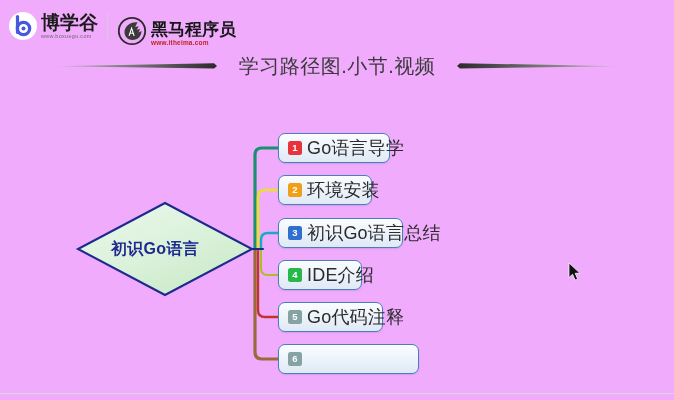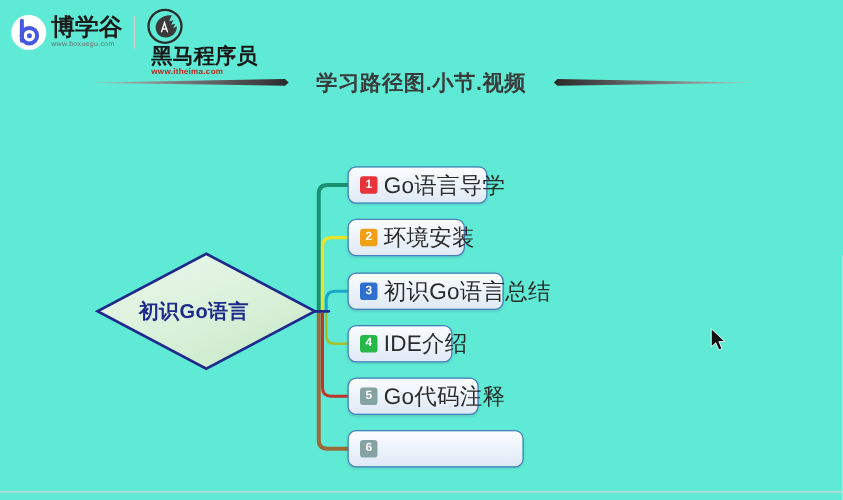--- a/index.html
+++ b/index.html
@@ -12,21 +12,21 @@
     background: #ffffff;
     font-family: "Liberation Sans", "DejaVu Sans", sans-serif;
     overflow: hidden;
     position: relative;
   }
 
   #slide {
     position: absolute;
     left: 0; top: 0;
     width: 674px; height: 400px;
-    background: #5eead4;
+    background: #f0abfc;
     overflow: hidden;
   }
 
   
   .frame-bottom-rule {
     position: absolute;
     left: 0;
     bottom: 6px;
     width: 674px;
     height: 1px;
@@ -78,23 +78,22 @@
   .logo-divider {
     width: 1px;
     height: 26px;
     background: #cfcfcf;
     margin: 0 9px;
     flex: none;
   }
 
   .logo-itheima {
     display: flex;
-    align-items: flex-start;
+    align-items: flex-end;
     height: 40px;
-    flex-direction: column;
   }
   .logo-mark-horse {
     width: 30px; height: 30px;
     flex: none;
   }
   .logo-mark-horse svg { display: block; }
   .logo-itheima-text {
     margin-left: 4px;
     display: flex;
     flex-direction: column;
@@ -126,22 +125,22 @@
     display: flex;
     align-items: center;
     justify-content: center;
   }
   .title-rule {
     height: 10px;
     flex: none;
   }
   .title-rule svg { display: block; }
   .title-text {
-    font-size: 17px;
-    font-weight: bold;
+    font-size: 20px;
+    font-weight: normal;
     color: #3a3a3a;
     letter-spacing: 0.5px;
     white-space: nowrap;
     padding: 0 20px;
   }
 
   
   #mindmap {
     position: absolute;
     left: 0; top: 0;

